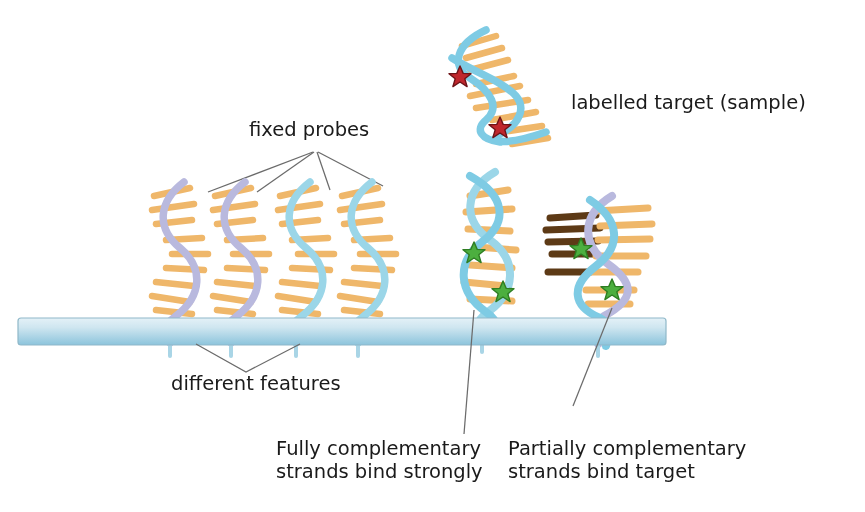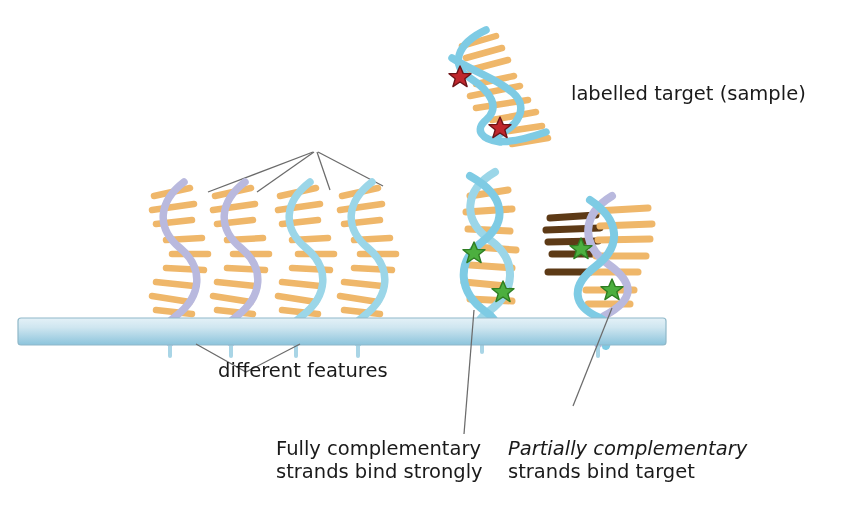--- a/index.html
+++ b/index.html
@@ -154,24 +154,25 @@
     </g>
 
     <g stroke="#6b6b6b" stroke-width="1.25" fill="none">
       <line x1="474" y1="310" x2="464" y2="434"></line>
     </g>
     <g stroke="#6b6b6b" stroke-width="1.25" fill="none">
       <line x1="573" y1="406" x2="612" y2="308"></line>
     </g>
   </svg>
 
+  <div class="lbl" style="left:249px; top:118px;">fixed probes</div>
 
-  <div class="lbl" style="left:571px; top:82px;">labelled target (sample)</div>
+  <div class="lbl" style="left:571px; top:91px;">labelled target (sample)</div>
 
-  <div class="lbl" style="left:171px; top:359px;margin-left:47px;">different features</div>
+  <div class="lbl" style="left:171px; top:372px;">different features</div>
 
   <div class="lbl" style="left:276px; top:460px;">strands bind strongly</div>
   <div class="lbl" style="left:276px; top:437px;">Fully complementary</div>
 
-  <div class="lbl" style="left:508px; top:437px;font-style:italic;">Partially complementary</div>
+  <div class="lbl" style="left:508px; top:437px;">Partially complementary</div>
   <div class="lbl" style="left:508px; top:460px;">strands bind target</div>
 
 </div>
 
 </body></html>

